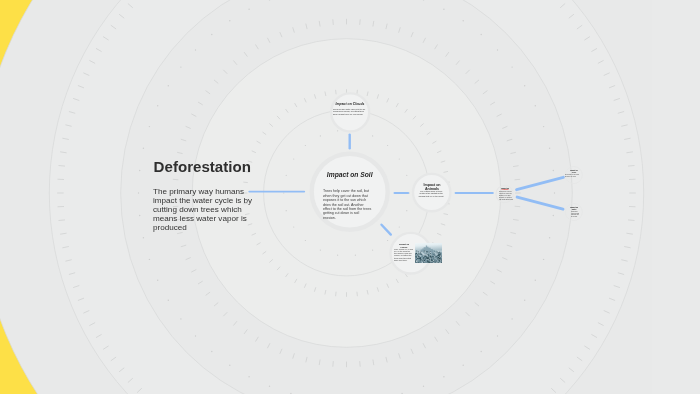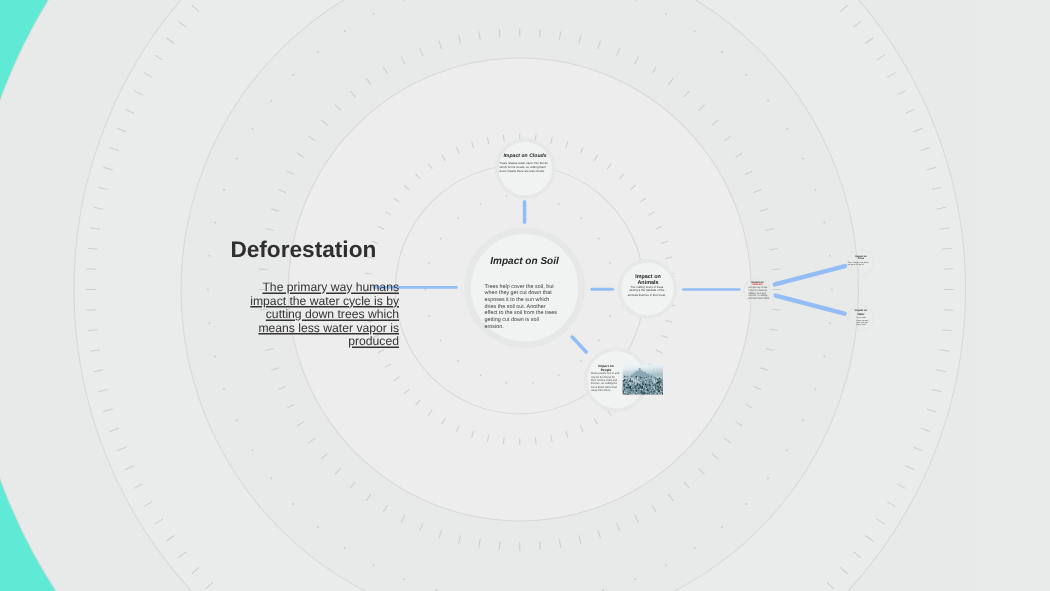--- a/index.html
+++ b/index.html
@@ -1,26 +1,26 @@
 <!DOCTYPE html>
 <html><head>
 <meta charset="utf-8">
 <style>
   html,body{margin:0;padding:0;}
   body{width:700px;height:394px;overflow:hidden;background:#e9eaea;
        font-family:"Liberation Sans",sans-serif;-webkit-font-smoothing:antialiased;}
-  #stage{position:relative;width:652px;height:394px;overflow:hidden;background:#5eead4;}
+  #stage{position:relative;width:652px;height:394px;overflow:hidden;background:#fde047;}
   svg.layer{position:absolute;left:0;top:0;width:700px;height:394px;}
   .node{position:absolute;box-sizing:border-box;text-align:center;}
   .ntitle{font-weight:bold;color:#262626;}
   .nbody{color:#3b3b3b;}
   #title{position:absolute;left:153.6px;top:157.5px;font-size:15.1px;font-weight:bold;
          color:#2f2f2f;white-space:nowrap;}
-  #intro{position:absolute;left:165px;top:186.5px;width:101px;font-size:8.12px;
-         line-height:9.1px;color:#333;text-align:right;text-decoration:underline;}
+  #intro{position:absolute;left:153px;top:186.5px;width:101px;font-size:8.12px;
+         line-height:9.1px;color:#333;text-align:left;}
 </style>
 </head>
 <body>
 
 <div id="stage">
   <svg class="layer" id="bg" viewBox="0 0 700 394">
       <circle cx="346.5" cy="193" r="368.7" fill="#e8e9e9"></circle>
       <circle cx="346.5" cy="193" r="297.2" fill="#eaebeb"></circle>
       <circle cx="346.5" cy="193" r="225.8" fill="#e8e9e9"></circle>
       <circle cx="346.5" cy="193" r="154.3" fill="#ecedec"></circle>

